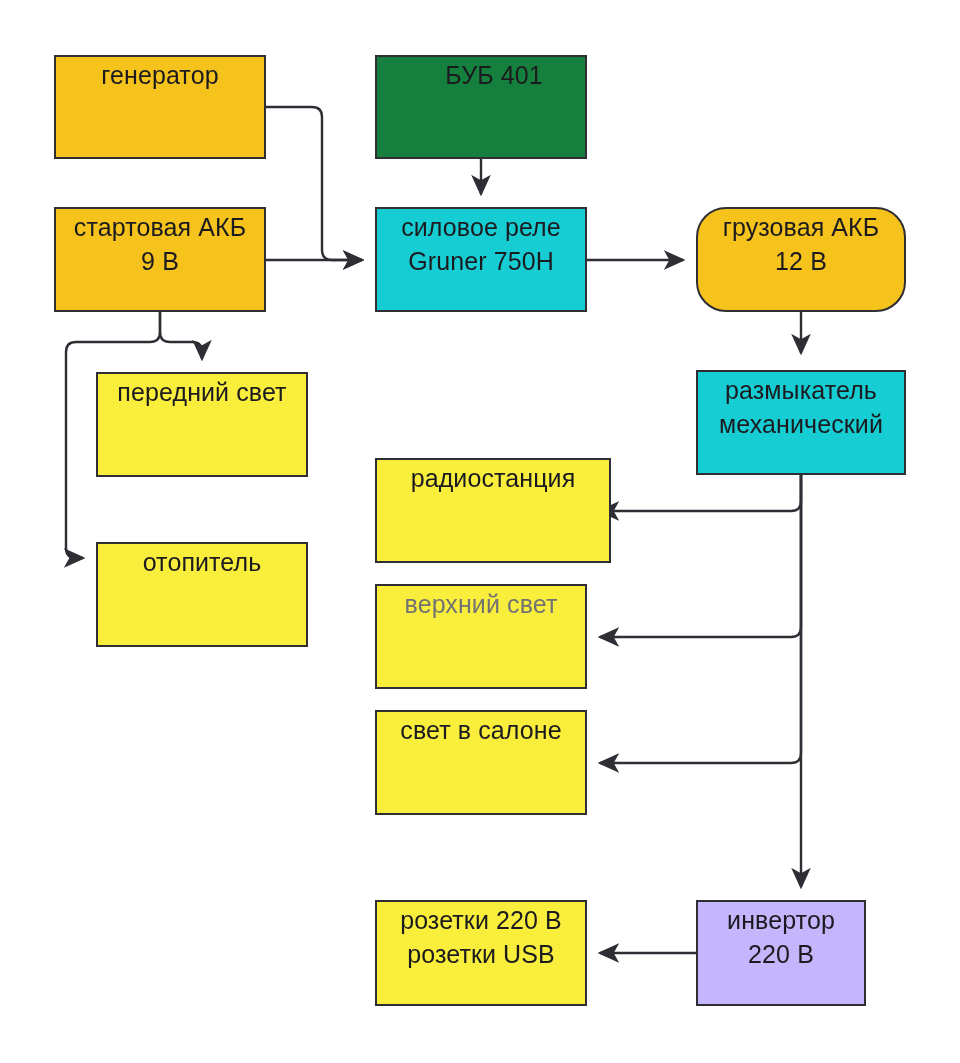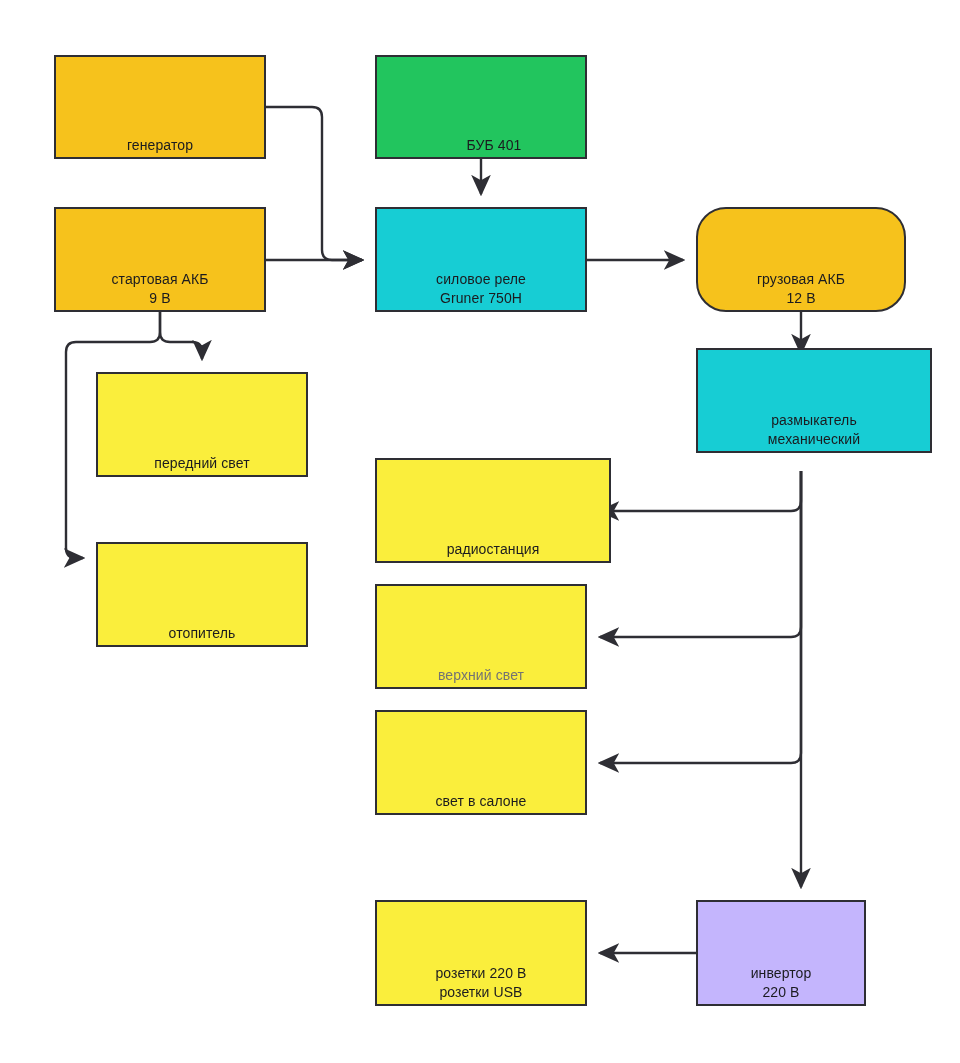--- a/index.html
+++ b/index.html
@@ -24,25 +24,25 @@
     top: 0;
     width: 960px;
     height: 1063px;
     pointer-events: none;
   }
   .node {
     position: absolute;
     box-sizing: border-box;
     border: 2px solid #1d4ed8;
     display: flex;
-    align-items: flex-end;
+    align-items: flex-start;
     justify-content: center;
     text-align: center;
     color: #1b1b1f;
-    font-size: 14px;
+    font-size: 25px;
     line-height: 1.35;
     letter-spacing: 0.1px;
     white-space: pre-line;
     padding: 2px 6px;
   }
   .node-label {
     display: block;
     white-space: pre-line;
   }
 </style>
@@ -66,29 +66,29 @@
         <path d="M 160 312 L 160 332 Q 160 342 150 342 L 76 342 Q 66 342 66 352 L 66 548 Q 66 558 76 558 L 83 558" stroke="#2e2e34" marker-end="url(#arrowhead)"></path>
         <path d="M 801 471 L 801 501 Q 801 511 791 511 L 600 511" stroke="#2e2e34" marker-end="url(#arrowhead)"></path>
         <path d="M 801 471 L 801 627 Q 801 637 791 637 L 600 637" stroke="#2e2e34" marker-end="url(#arrowhead)"></path>
         <path d="M 801 471 L 801 753 Q 801 763 791 763 L 600 763" stroke="#2e2e34" marker-end="url(#arrowhead)"></path>
         <path d="M 801 471 L 801 887" stroke="#2e2e34" marker-end="url(#arrowhead)"></path>
         <path d="M 696 953 L 600 953" stroke="#2e2e34" marker-end="url(#arrowhead)"></path>
       </g>
   </svg>
   <div id="node-layer">
       <div class="node" style="left: 54px; top: 55px; width: 212px; height: 104px; background: rgb(246, 194, 28); border-color: rgb(46, 46, 52); color: rgb(27, 27, 31);"><span class="node-label">генератор</span></div>
-      <div class="node" style="left: 375px; top: 55px; width: 212px; height: 104px; background: #22c55e; border-color: rgb(46, 46, 52); color: rgb(27, 27, 31); padding-left: 32px;"><span class="node-label">БУБ 401</span></div>
+      <div class="node" style="left: 375px; top: 55px; width: 212px; height: 104px; background: #15803d; border-color: rgb(46, 46, 52); color: rgb(27, 27, 31); padding-left: 32px;"><span class="node-label">БУБ 401</span></div>
       <div class="node" style="left: 54px; top: 207px; width: 212px; height: 105px; background: rgb(246, 194, 28); border-color: rgb(46, 46, 52); color: rgb(27, 27, 31);"><span class="node-label">стартовая АКБ
 9 В</span></div>
       <div class="node" style="left: 375px; top: 207px; width: 212px; height: 105px; background: rgb(23, 205, 212); border-color: rgb(46, 46, 52); color: rgb(27, 27, 31);"><span class="node-label">силовое реле
 Gruner 750H</span></div>
       <div class="node" style="left: 696px; top: 207px; width: 210px; height: 105px; background: rgb(246, 194, 28); border-color: rgb(46, 46, 52); color: rgb(27, 27, 31); border-radius: 30px;"><span class="node-label">грузовая АКБ
 12 В</span></div>
       <div class="node" style="left: 96px; top: 372px; width: 212px; height: 105px; background: rgb(250, 238, 60); border-color: rgb(46, 46, 52); color: rgb(27, 27, 31);"><span class="node-label">передний свет</span></div>
-      <div class="node" style="left: 696px; top: 348px; width: 236px; height: 105px; background: rgb(23, 205, 212); border-color: rgb(46, 46, 52); color: rgb(27, 27, 31);"><span class="node-label">размыкатель
+      <div class="node" style="left: 696px; top: 370px; width: 210px; height: 105px; background: rgb(23, 205, 212); border-color: rgb(46, 46, 52); color: rgb(27, 27, 31);"><span class="node-label">размыкатель
 механический</span></div>
       <div class="node" style="left: 96px; top: 505px; width: 212px; height: 105px; background: rgb(250, 238, 60); border-color: rgb(46, 46, 52); color: rgb(27, 27, 31); margin-top: 37px;"><span class="node-label">отопитель</span></div>
       <div class="node" style="left: 375px; top: 458px; width: 236px; height: 105px; background: rgb(250, 238, 60); border-color: rgb(46, 46, 52); color: rgb(27, 27, 31);"><span class="node-label">радиостанция</span></div>
       <div class="node" style="left: 375px; top: 584px; width: 212px; height: 105px; background: rgb(250, 238, 60); border-color: rgb(46, 46, 52); color: #737373;"><span class="node-label">верхний свет</span></div>
       <div class="node" style="left: 375px; top: 710px; width: 212px; height: 105px; background: rgb(250, 238, 60); border-color: rgb(46, 46, 52); color: rgb(27, 27, 31);"><span class="node-label">свет в салоне</span></div>
       <div class="node" style="left: 375px; top: 900px; width: 212px; height: 106px; background: rgb(250, 238, 60); border-color: rgb(46, 46, 52); color: rgb(27, 27, 31);"><span class="node-label">розетки 220 В
 розетки USB</span></div>
       <div class="node" style="left: 696px; top: 900px; width: 170px; height: 106px; background: #c4b5fd; border-color: rgb(46, 46, 52); color: rgb(27, 27, 31);"><span class="node-label">инвертор
 220 В</span></div>
     </div>

